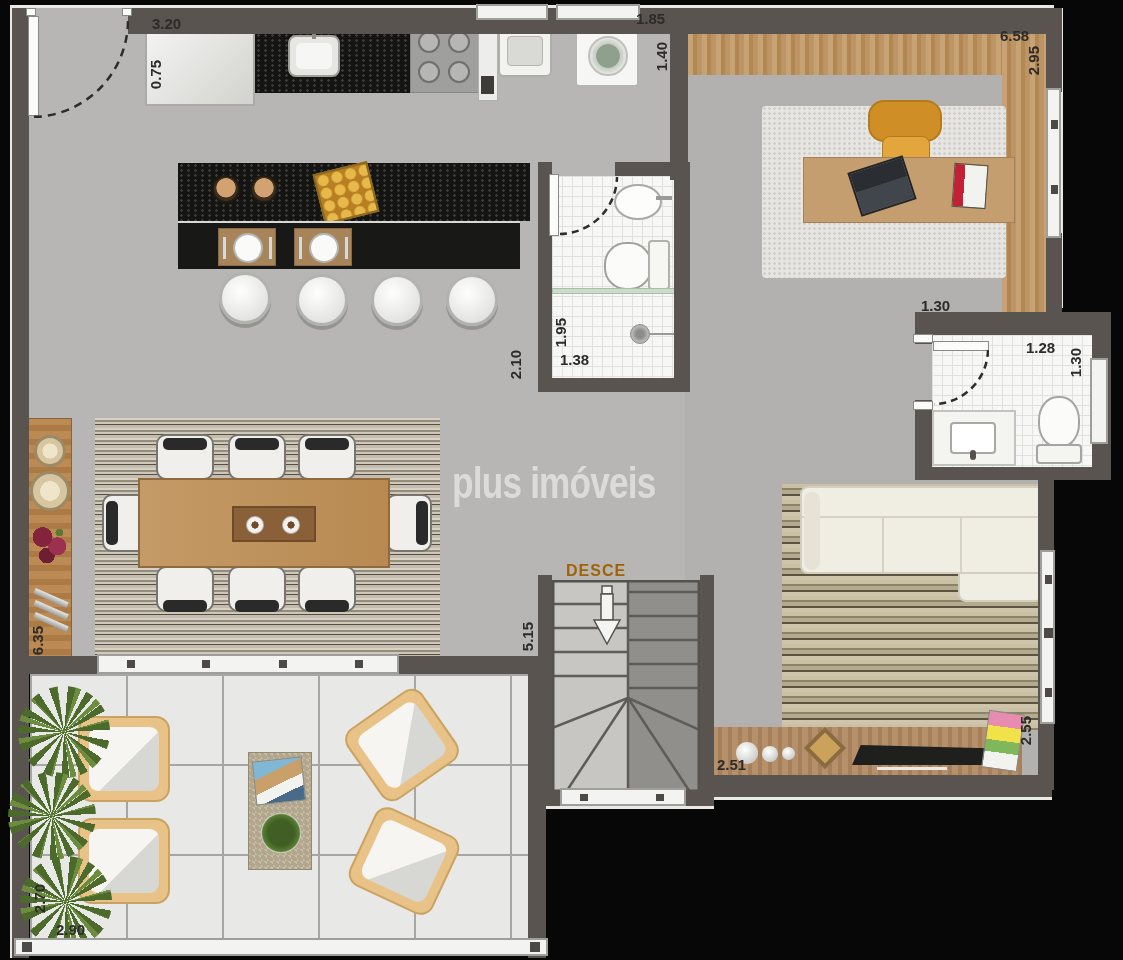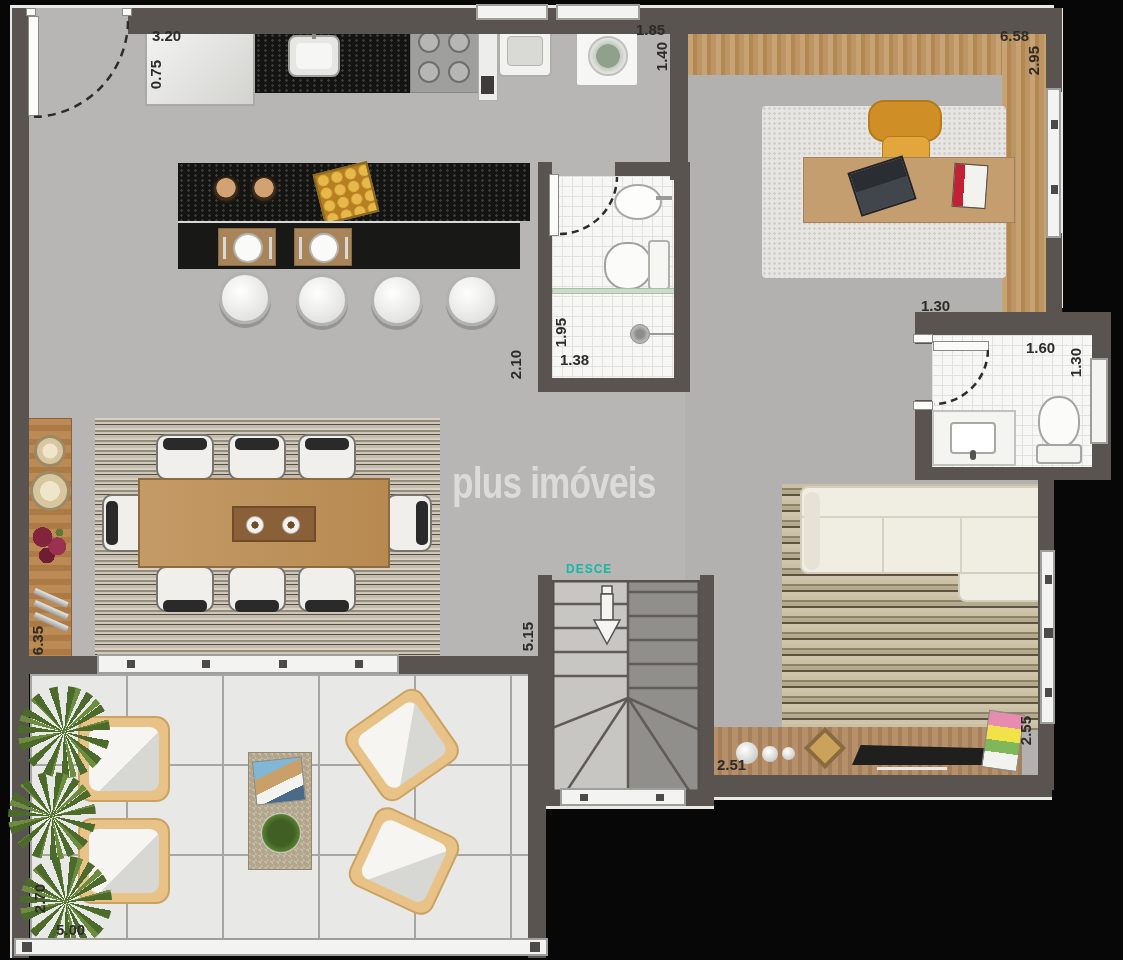--- a/index.html
+++ b/index.html
@@ -28,21 +28,21 @@
   .crest{background:#2a2a2a;border-radius:5px;}
   .stool{width:52px;height:52px;border-radius:50%;background:radial-gradient(circle at 40% 35%,#ffffff,#d8d8d5);border:3px solid #b2b2af;box-shadow:0 4px 0 rgba(120,120,116,.55);z-index:3;}
   .plate{border-radius:50%;background:#fafaf8;border:2px solid #b5b5b2;}
   .watermark{z-index:9;font-size:44px;font-weight:700;color:rgba(249,249,247,.55);
              transform:scaleX(.8);transform-origin:left center;letter-spacing:-1px;}
   .plant{border-radius:50%;z-index:5;background:
      repeating-conic-gradient(from 5deg,#4c6a2c 0 10deg,rgba(0,0,0,0) 10deg 24deg),
      repeating-conic-gradient(from 14deg,#6c8c3e 0 8deg,rgba(0,0,0,0) 8deg 30deg);}
   .tchair{background:#e8c286;border:2px solid #caa362;border-radius:14px;z-index:3;}
   .tcush{left:9px;top:9px;right:9px;bottom:9px;background:linear-gradient(135deg,#f6f5f1 55%,#d7d7d3 56%);border-radius:9px;}
-  .desceLabel{font-size:12px;font-weight:700;color:#14b8a6;letter-spacing:1px;z-index:8;}
+  .desceLabel{font-size:16px;font-weight:700;color:#a16207;letter-spacing:1px;z-index:8;}
 </style>
 </head>
 <body>
 
 <div class="plan">
 
   <div class="floor" style="left:15px;top:15px;width:670px;height:645px"></div>
   <div class="floor" style="left:29px;top:6px;width:96px;height:30px"></div>
   <div class="floor" style="left:545px;top:655px;width:165px;height:152px"></div>
   <div class="floor2" style="left:685px;top:15px;width:365px;height:298px"></div>
@@ -96,21 +96,21 @@
   <div class="win" style="left:556px;top:4px;width:84px;height:16px"></div>
 
   <div class="leaf" style="left:26px;top:8px;width:10px;height:8px"></div>
   <div class="leaf" style="left:122px;top:8px;width:10px;height:8px"></div>
   <div class="leaf" style="left:28px;top:16px;width:11px;height:100px"></div>
   <svg class="arc" style="left:33px;top:18px" width="96" height="100" viewBox="0 0 96 100">
     <path d="M1,99 A97,97 0 0 0 95,1" fill="none" stroke="#2e2c2a" stroke-width="2.5" stroke-dasharray="8,6"></path>
   </svg>
 
   <div class="furn" style="left:145px;top:26px;width:110px;height:80px;background:linear-gradient(135deg,#f4f4f2,#d2d2cf);border:2px solid #a9a9a6"></div>
-  <div class="dim" style="left:152px;top:28px">3.20</div>
+  <div class="dim" style="left:152px;top:16px">3.20</div>
   <div class="dim v" style="left:148px;top:60px">0.75</div>
 
   <div class="furn granite" style="left:255px;top:23px;width:156px;height:70px">
     <div style="left:33px;top:12px;width:52px;height:42px;background:#e6e6e3;border:2px solid #9e9e9b;border-radius:8px">
       <div style="left:6px;top:6px;width:36px;height:26px;background:#f6f6f4;border-radius:5px"></div>
     </div>
     <div style="left:57px;top:0px;width:4px;height:16px;background:#8a8a88"></div>
   </div>
 
   <div class="furn" style="left:410px;top:23px;width:70px;height:70px;background:#9fa09e;border:1px solid #878885">
@@ -121,21 +121,21 @@
   </div>
   <div class="furn" style="left:478px;top:23px;width:20px;height:78px;background:#ededeb;border:1px solid #b0b0ad">
     <div style="left:2px;top:52px;width:13px;height:18px;background:#3e3b38"></div>
   </div>
   <div class="furn" style="left:498px;top:25px;width:54px;height:52px;background:#f2f2ef;border:2px solid #aeaeab;border-radius:6px">
     <div style="left:7px;top:9px;width:36px;height:30px;background:#d9d9d6;border:1px solid #b5b5b2;border-radius:4px"></div>
   </div>
   <div class="furn" style="left:575px;top:23px;width:64px;height:64px;background:#f6f6f4;border:2px solid #b5b5b2;border-radius:4px">
     <div style="left:11px;top:11px;width:40px;height:40px;border-radius:50%;background:radial-gradient(circle,#8fa08c 45%,#c5cdc2 48%,#e6e6e3 70%);border:2px solid #c0c0bd"></div>
   </div>
-  <div class="dim" style="left:636px;top:22px">1.85</div>
+  <div class="dim" style="left:636px;top:11px">1.85</div>
   <div class="dim v" style="left:654px;top:42px">1.40</div>
 
   <div class="furn granite" style="left:178px;top:163px;width:352px;height:58px">
     <div style="left:34px;top:12px;width:28px;height:28px;border-radius:50%;background:radial-gradient(circle at 50% 45%,#d2a273 52%,#3c2e1f 56%);border:2px solid #241b10"></div>
     <div style="left:72px;top:12px;width:28px;height:28px;border-radius:50%;background:radial-gradient(circle at 50% 45%,#d2a273 52%,#3c2e1f 56%);border:2px solid #241b10"></div>
     <div style="left:140px;top:4px;width:56px;height:52px;transform:rotate(-14deg);background-color:#b77f22;background-image:radial-gradient(circle 5px,#e7b94b 5px,transparent 6px);background-size:14px 13px;border:2px solid #8a6a1e"></div>
   </div>
   <div class="furn" style="left:178px;top:221px;width:342px;height:48px;background:#181816;border-top:2px solid #d8d8d5">
     <div style="left:40px;top:5px;width:58px;height:38px;background:#a8845a;border:1px solid #8a6a42">
       <div class="plate" style="left:14px;top:4px;width:30px;height:30px"></div>
@@ -186,21 +186,21 @@
   </div>
   <div class="fx2" style="left:1038px;top:396px;width:42px;height:52px;background:#fbfbf9;border:2px solid #a5a5a2;border-radius:46%"></div>
   <div class="fx2" style="left:1036px;top:444px;width:46px;height:20px;background:#f4f4f1;border:2px solid #a5a5a2;border-radius:4px"></div>
   <div class="leaf" style="left:913px;top:334px;width:20px;height:9px"></div>
   <div class="leaf" style="left:913px;top:401px;width:20px;height:9px"></div>
   <div class="leaf" style="left:933px;top:341px;width:56px;height:10px"></div>
   <svg class="arc" style="left:933px;top:349px" width="56" height="56" viewBox="0 0 56 56">
     <path d="M55,1 A55,55 0 0 1 1,55" fill="none" stroke="#2e2c2a" stroke-width="2.5" stroke-dasharray="7,5"></path>
   </svg>
   <div class="dim" style="left:921px;top:298px">1.30</div>
-  <div class="dim" style="left:1026px;top:340px">1.60</div>
+  <div class="dim" style="left:1026px;top:340px">1.28</div>
   <div class="dim v" style="left:1068px;top:348px">1.30</div>
 
   <div class="rug" style="left:95px;top:418px;width:345px;height:240px;background:repeating-linear-gradient(180deg,#d8d2c6 0 2px,#958d7c 2px 4px,#cfc8ba 4px 6px,#564f44 6px 7px,#c4bcae 7px 10px)"></div>
   <div class="dchair" style="left:156px;top:434px;width:58px;height:46px">
       <div class="crest" style="left:5px;top:2px;width:44px;height:12px"></div>
     </div>
   <div class="dchair" style="left:228px;top:434px;width:58px;height:46px">
       <div class="crest" style="left:5px;top:2px;width:44px;height:12px"></div>
     </div>
   <div class="dchair" style="left:298px;top:434px;width:58px;height:46px">
@@ -323,15 +323,15 @@
 
   <div class="plant" style="left:18px;top:686px;width:92px;height:92px"></div>
   <div class="plant" style="left:8px;top:772px;width:88px;height:88px"></div>
   <div class="plant" style="left:20px;top:856px;width:92px;height:92px"></div>
 
   <div class="win" style="left:14px;top:938px;width:534px;height:18px"></div>
   <div class="handle" style="left:22px;top:942px;width:10px;height:10px"></div>
   <div class="handle" style="left:530px;top:942px;width:10px;height:10px"></div>
 
   <div class="dim v" style="left:32px;top:884px">2.70</div>
-  <div class="dim" style="left:56px;top:922px">5.00</div>
+  <div class="dim" style="left:56px;top:922px">2.90</div>
 
 </div>
 
 </body></html>

